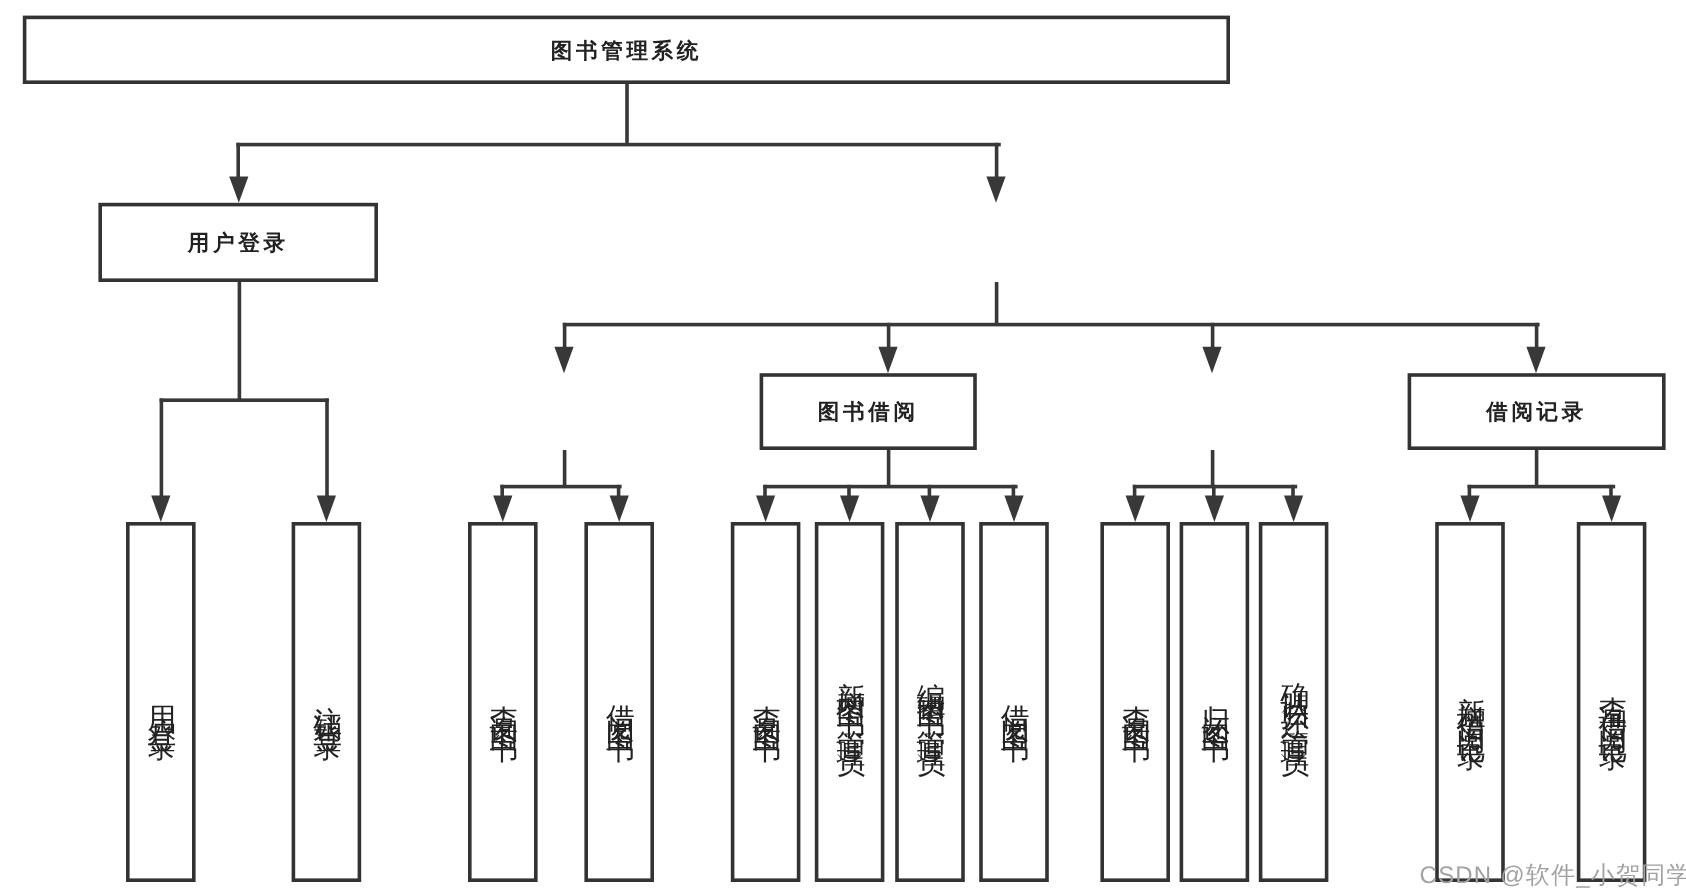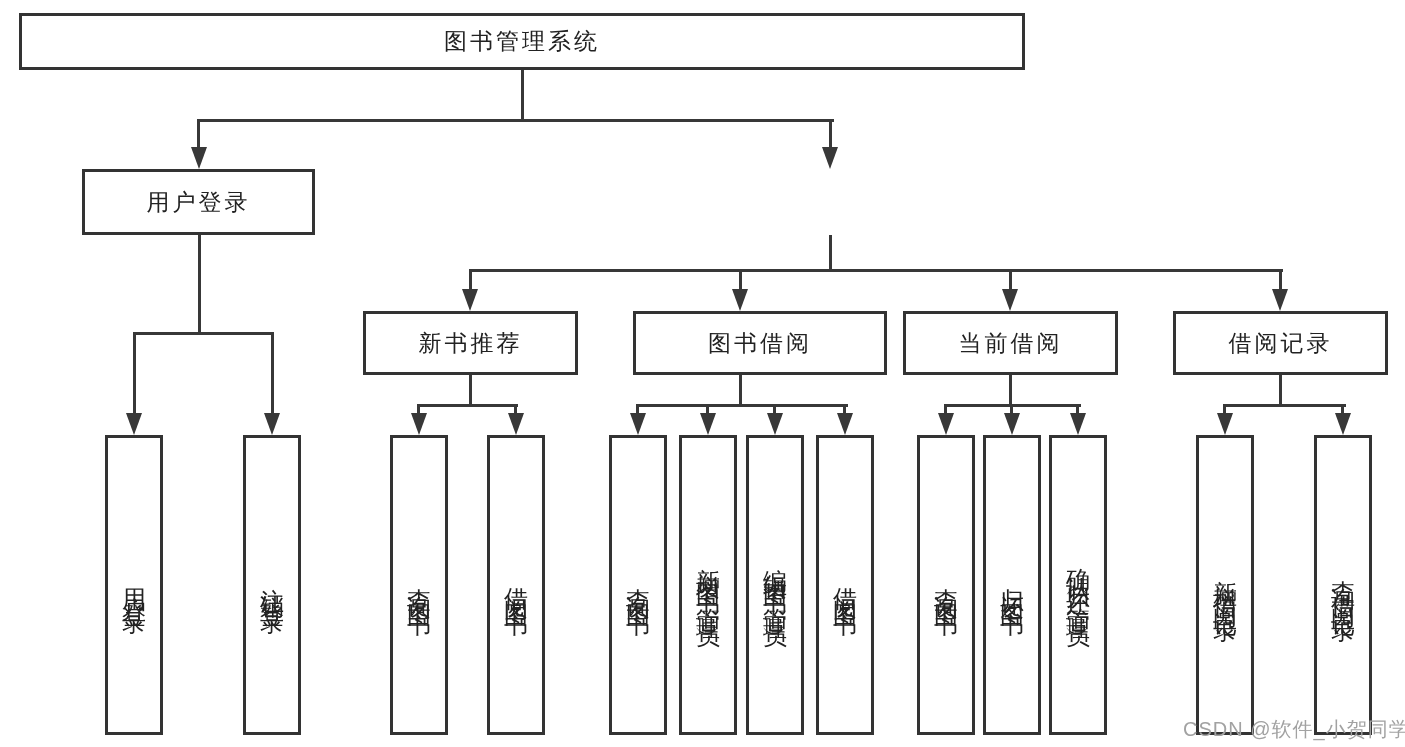--- a/index.html
+++ b/index.html
@@ -11,21 +11,21 @@
   html,body{margin:0;padding:0;background:#ffffff;}
   body{font-family:"Liberation Sans","DejaVu Sans",sans-serif;}
   .canvas{
     position:relative;width:1405px;height:747px;background:#ffffff;overflow:hidden;
   }
   
   .hbox{
     position:absolute;box-sizing:border-box;background:#ffffff;
     border:3px solid var(--border);
     display:flex;align-items:center;justify-content:center;
-    color:var(--text);font-size:23px;letter-spacing:3px;white-space:nowrap;
+    color:var(--text);font-size:18px;letter-spacing:3px;white-space:nowrap;font-weight:bold;
   }
   .vbox{
     position:absolute;box-sizing:border-box;background:#ffffff;
     border:3px solid var(--border);
     width:58px;top:435px;height:300px;
     display:flex;align-items:center;justify-content:center;
     color:var(--text);
   }
   .vbox span{
     writing-mode:vertical-rl;text-orientation:mixed;
@@ -71,23 +71,21 @@
   <div class="lh" style="left:469px;top:269px;width:814px;"></div>
   <div class="lv" style="left:469px;top:269px;height:22px;"></div>
   <div class="arr" style="left:462px;top:289px;"></div>
   <div class="lv" style="left:739px;top:269px;height:22px;"></div>
   <div class="arr" style="left:732px;top:289px;"></div>
   <div class="lv" style="left:1009px;top:269px;height:22px;"></div>
   <div class="arr" style="left:1002px;top:289px;"></div>
   <div class="lv" style="left:1279px;top:269px;height:22px;"></div>
   <div class="arr" style="left:1272px;top:289px;"></div>
 
-  <div class="hbox" style="left:363px;top:311px;width:215px;height:64px;">新书推荐</div>
-  <div class="hbox" style="left:633px;top:311px;width:254px;height:64px;">图书借阅</div>
-  <div class="hbox" style="left:903px;top:311px;width:215px;height:64px;">当前借阅</div>
+  <div class="hbox" style="left:633px;top:311px;width:181px;height:64px;">图书借阅</div>
   <div class="hbox" style="left:1173px;top:311px;width:215px;height:64px;">借阅记录</div>
 
   <div class="lv" style="left:469px;top:375px;height:31px;"></div>
   <div class="lh" style="left:417px;top:404px;width:101px;"></div>
   <div class="lv" style="left:417px;top:404px;height:11px;"></div>
   <div class="arr" style="left:411px;top:413px;"></div>
   <div class="lv" style="left:514px;top:404px;height:11px;"></div>
   <div class="arr" style="left:508px;top:413px;"></div>
 
   <div class="lv" style="left:739px;top:375px;height:31px;"></div>

